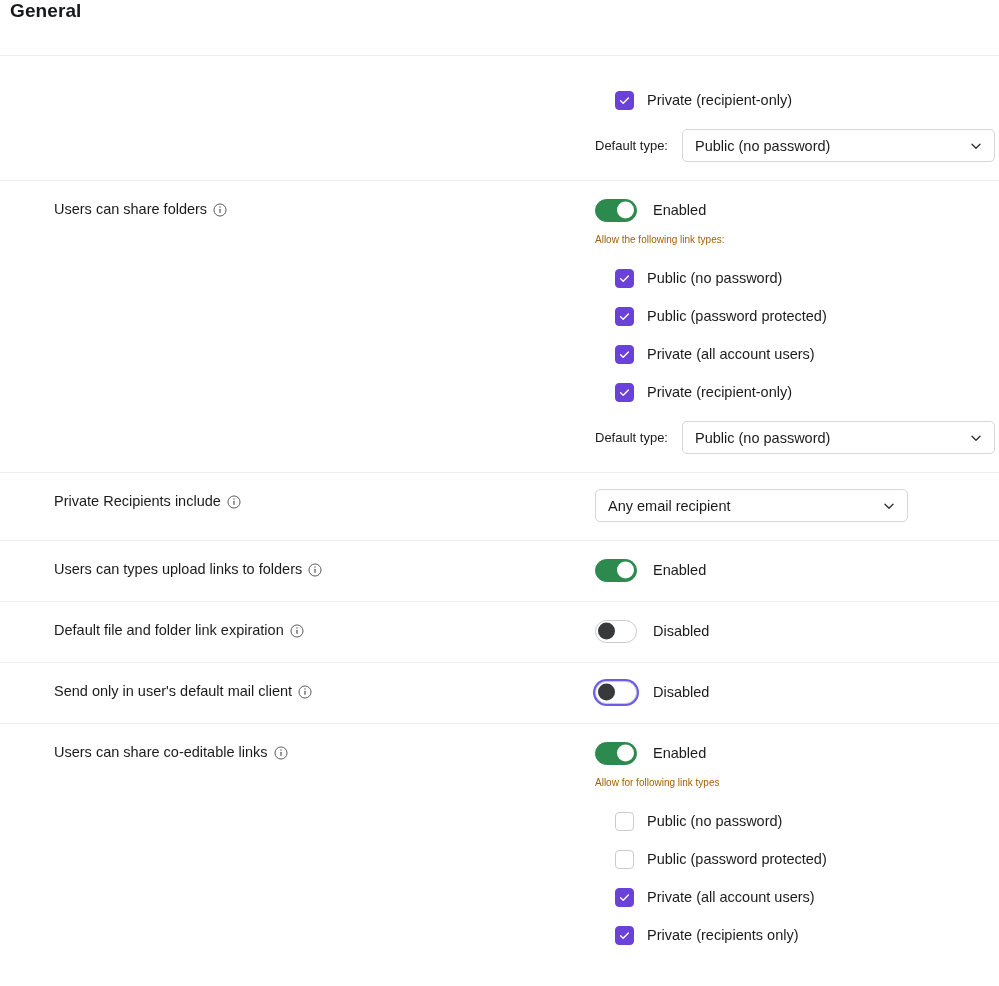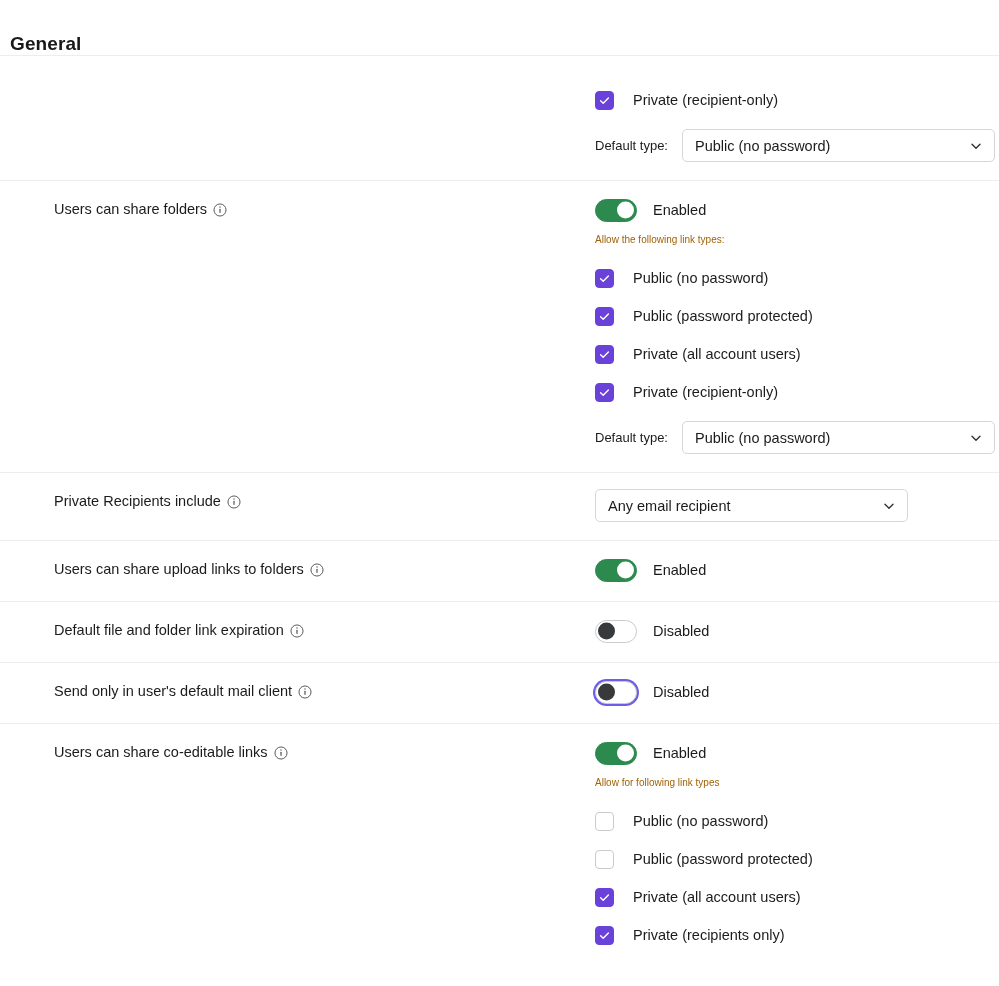--- a/index.html
+++ b/index.html
@@ -13,21 +13,21 @@
     min-height: 986px;
     font-family: "Liberation Sans", "DejaVu Sans", sans-serif;
     color: #1b1b1d;
     -webkit-font-smoothing: antialiased;
   }
 
   
   .page-header {
     height: 56px;
     display: flex;
-    align-items: flex-end;
+    align-items: flex-start;
     padding: 0 0 0 10px;
     border-bottom: 1px solid #eceded;
   }
   .page-title {
     font-size: 19px;
     font-weight: 700;
     letter-spacing: 0.1px;
     color: #16181a;
   }
 
@@ -116,22 +116,23 @@
   
   .group-caption {
     font-size: 10px;
     color: #a16207;
     margin: 7px 0 0 0;
     line-height: 20px;
   }
   .checkbox-row {
     display: flex;
     align-items: center;
-    gap: 19px;
+    gap: 13px;
     margin-top: 18px;
+    margin-left: 20px;
   }
   .checkbox {
     width: 19px; height: 19px;
     border-radius: 4px;
     flex: 0 0 19px;
     display: inline-flex;
     align-items: center;
     justify-content: center;
     cursor: pointer;
   }
@@ -302,21 +303,21 @@
         <div class="select-box w-recipients select-standalone">
           <span class="select-value">Any email recipient</span>
           <span class="chevron"><svg viewBox="0 0 16 16" width="14" height="14" aria-hidden="true">
               <path d="M3.4 5.9 L8 10.5 L12.6 5.9" fill="none" stroke="#2c2e30" stroke-width="1.5" stroke-linecap="round" stroke-linejoin="round"></path>
             </svg></span>
         </div>
       </div>
     </div>
     <div class="setting-row">
       <div class="row-label-cell"><div class="row-label">
-          <span>Users can share upload links to folders</span>
+          <span>Users can types upload links to folders</span>
           <span class="info-icon">
             <svg viewBox="0 0 16 16" width="14" height="14" aria-hidden="true">
               <circle cx="8" cy="8" r="6.9" fill="none" stroke="#4a4d50" stroke-width="1.05"></circle>
               <circle cx="8" cy="4.6" r="0.75" fill="#4a4d50"></circle>
               <rect x="7.35" y="6.5" width="1.3" height="5.0" rx="0.55" fill="#4a4d50"></rect>
             </svg>
           </span>
         </div></div>
       <div class="row-control-cell">
         <div class="toggle-line">

